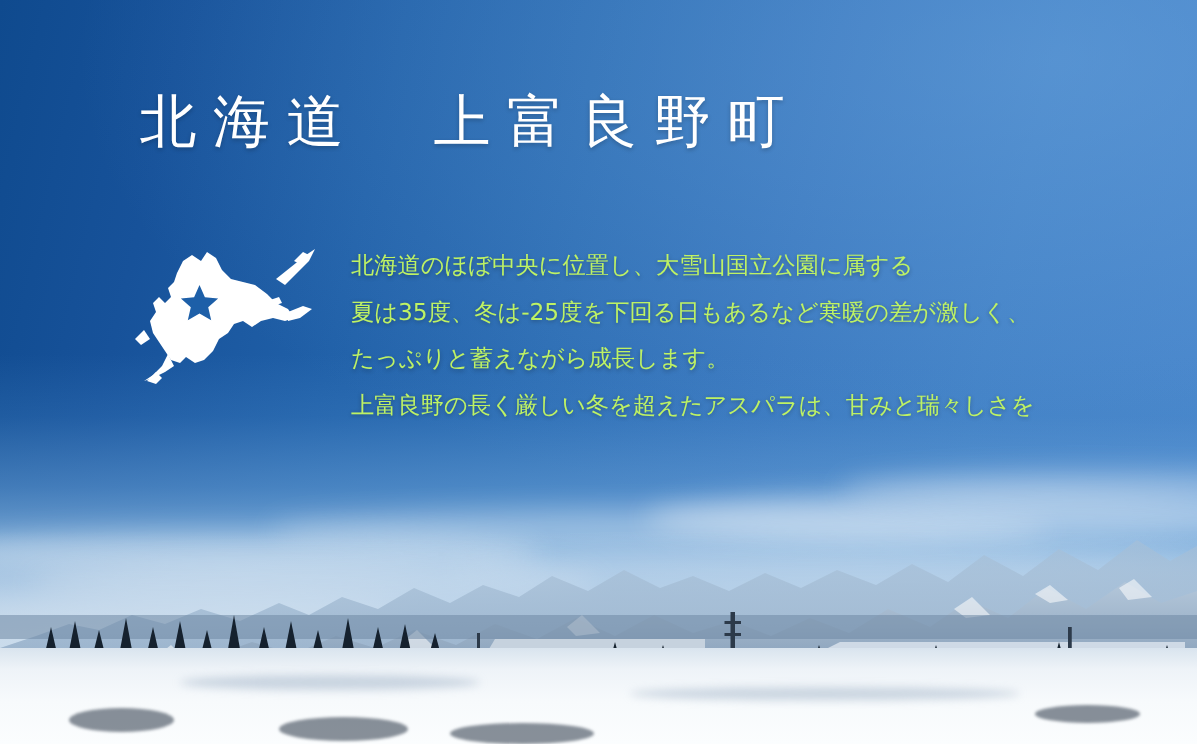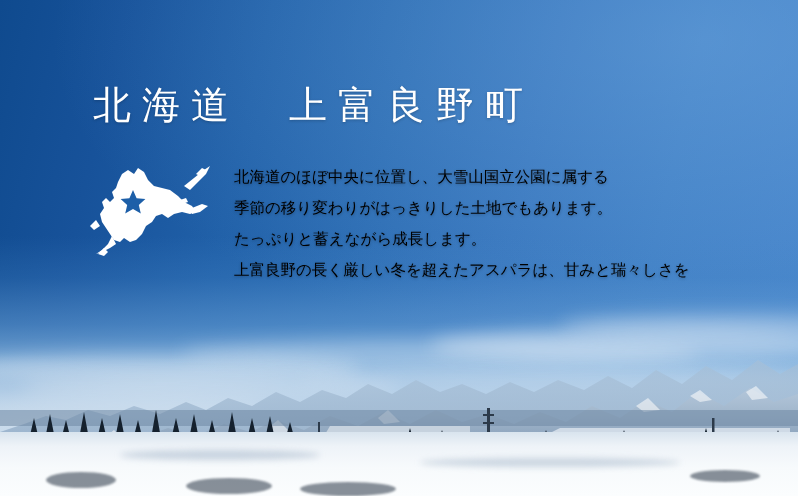--- a/index.html
+++ b/index.html
@@ -134,21 +134,21 @@
 
   
   .content {
     position: absolute;
     inset: 0;
   }
 
   .title {
     position: absolute;
     left: 93px;
-    top: 86px;
+    top: 62px;
     margin: 0;
     color: #ffffff;
     font-size: 38px;
     font-weight: 400;
     letter-spacing: 11px;
     line-height: 1;
     white-space: pre;
     text-shadow: 0 1px 3px rgba(0,0,0,0.22);
   }
 
@@ -162,21 +162,21 @@
   .map-icon svg { display:block; width:100%; height:100%; }
 
   .body-text {
     position: absolute;
     left: 234px;
     top: 162px;
     width: 540px;
   }
   .body-line {
     margin: 0;
-    color: #000000;
+    color: #bef264;
     font-size: 15.5px;
     line-height: 31px;
     font-weight: 400;
     white-space: pre;
     text-shadow: 0 1px 3px rgba(0,0,0,0.30);
   }
 </style>
 </head>
 <body>
 
@@ -339,19 +339,19 @@
         <path fill="#ffffff" d="M108,18 L114,12 L118,14 L112,20 Z"></path>
         <path fill="#ffffff" d="M92,44 L98,42 L100,46 L94,48 Z"></path>
 
         <path fill="#1d5fa8" d="M45,34 L48.6,42.2 L57.4,43 L50.8,48.9 L52.8,57.5
           L45,53 L37.2,57.5 L39.2,48.9 L32.6,43 L41.4,42.2 Z"></path>
       </svg>
     </div>
 
     <div class="body-text">
       <p class="body-line">北海道のほぼ中央に位置し、大雪山国立公園に属する</p>
-      <p class="body-line">季節の移り変わりがはっきりした土地でもあります。</p>
+      <p class="body-line">夏は35度、冬は-25度を下回る日もあるなど寒暖の差が激しく、</p>
       <p class="body-line">たっぷりと蓄えながら成長します。</p>
       <p class="body-line">上富良野の長く厳しい冬を超えたアスパラは、甘みと瑞々しさを</p>
     </div>
 
   </div>
 </div>
 
 </body></html>

